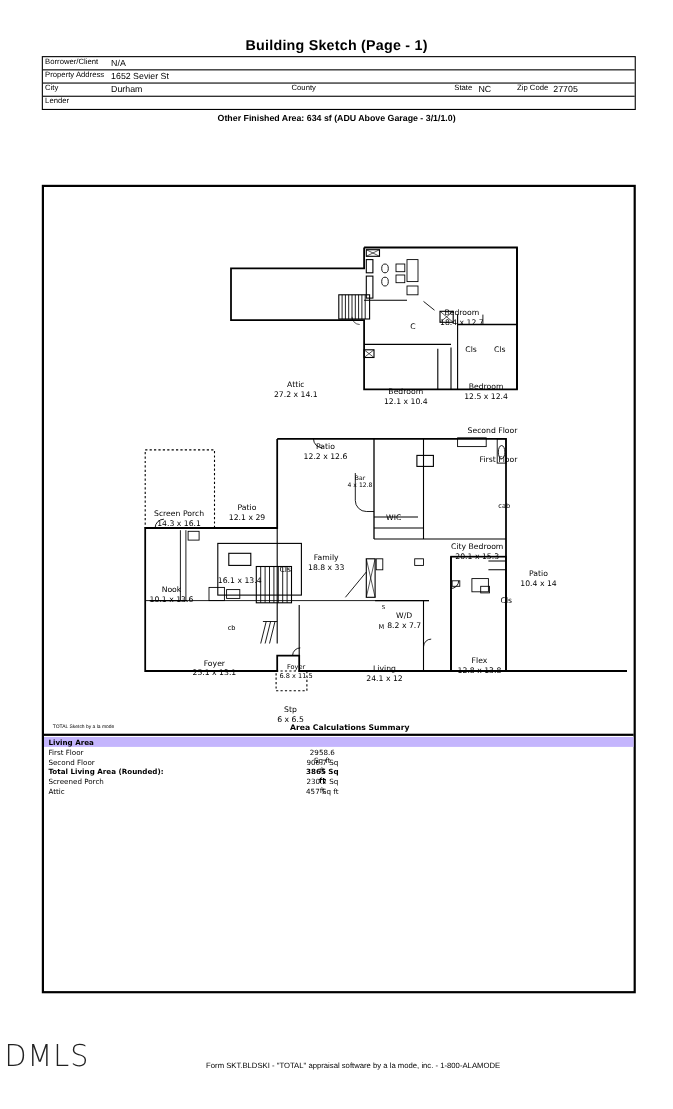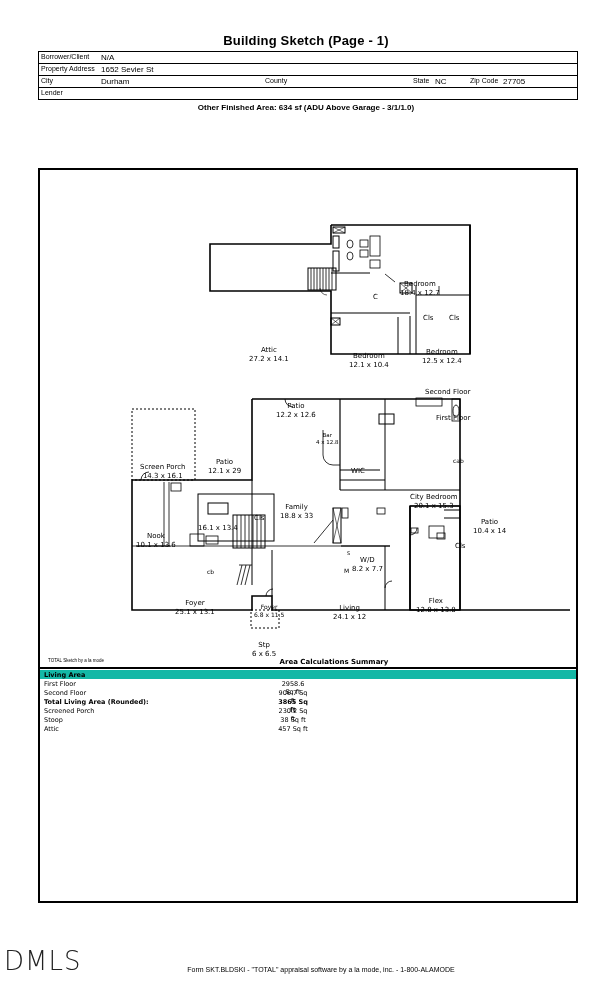--- a/index.html
+++ b/index.html
@@ -9,25 +9,25 @@
   .hdr .row{height:11px;border-bottom:1px solid #000;position:relative;}
   .hdr .row:last-child{border-bottom:none;}
   .hdr .lbl{position:absolute;left:2px;top:1px;font-size:7px;font-family:"Liberation Sans",sans-serif;}
   .hdr .val{position:absolute;top:1px;font-size:8px;}
   .summary{position:absolute;top:102px;left:0;width:612px;text-align:center;font-size:8px;font-weight:bold;line-height:12px;}
   .frame{position:absolute;left:38px;top:168px;width:536px;height:731px;border:2px solid #000;}
   .sketch{position:absolute;left:0;top:0;width:536px;height:497px;}
   .sketch svg{position:absolute;left:0;top:0;}
   .lab{position:absolute;font-size:7px;text-align:center;line-height:9px;white-space:nowrap;font-family:"DejaVu Sans",sans-serif;margin-top:30px;}
   .small-note{position:absolute;left:8px;top:488px;font-size:4.5px;}
-  .area-title{position:absolute;left:16px;width:556px;top:488px;text-align:center;font-size:7px;font-weight:bold;font-family:"DejaVu Sans",sans-serif;}
+  .area-title{position:absolute;left:0;width:556px;top:488px;text-align:center;font-size:7px;font-weight:bold;font-family:"DejaVu Sans",sans-serif;}
   .area-sep{position:absolute;left:0;top:497px;width:536px;height:2px;background:#000;}
   .area{position:absolute;left:0;top:500px;width:536px;font-size:6.5px;font-family:"DejaVu Sans",sans-serif;}
   .area .r{height:9px;position:relative;}
-  .area .r.head{background:#14b8a6;font-weight:bold;}
+  .area .r.head{background:#c4b5fd;font-weight:bold;}
   .area .r .n{position:absolute;left:4px;top:1px;}
   .area .r .v{position:absolute;left:238px;top:1px;width:30px;text-align:center;}
   .area .r.bold{font-weight:bold;padding-left:15px;}
   .logo{position:absolute;left:4px;top:946px;font-size:26px;font-family:"DejaVu Sans",sans-serif;font-weight:200;letter-spacing:1px;color:#222;transform:scaleY(1.05);}
   .footer{position:absolute;left:0;width:612px;top:966px;text-align:center;font-size:7px;padding-left:30px;box-sizing:border-box;}
 </style>
 </head>
 <body>
 
 <div class="title">Building Sketch (Page - 1)</div>
@@ -294,24 +294,20 @@
     </div>
     <div class="r bold">
       <span class="n">Total Living Area (Rounded):</span>
       <span class="v">3865 Sq ft</span>
     </div>
     <div class="r">
       <span class="n">Screened Porch</span>
       <span class="v">230.2 Sq ft</span>
     </div>
     <div class="r">
-      <span class="n">Stoop</span>
-      <span class="v">38 Sq ft</span>
-    </div>
-    <div class="r">
       <span class="n">Attic</span>
       <span class="v">457 Sq ft</span>
     </div>
   </div>
 </div>
 
 <div class="logo">DMLS</div>
 <div class="footer">Form SKT.BLDSKI - "TOTAL" appraisal software by a la mode, inc. - 1-800-ALAMODE</div>
 
 </body></html>

